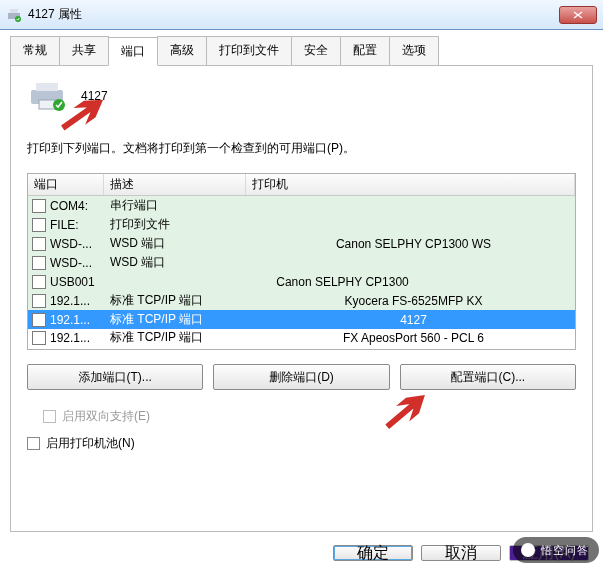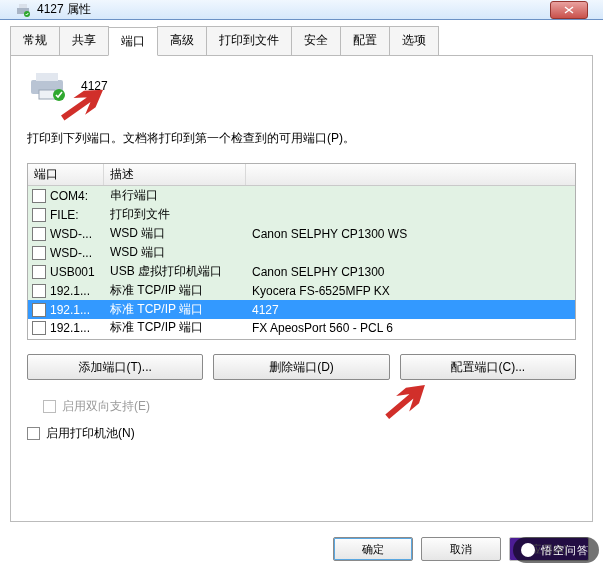--- a/index.html
+++ b/index.html
@@ -1,17 +1,17 @@
 <!DOCTYPE html>
 <html><head>
 <meta charset="utf-8">
 <style>
 * { box-sizing: border-box; font-family: "Microsoft YaHei", "Segoe UI", sans-serif; }
 body { margin: 0; background: #fff; width: 603px; height: 567px; overflow: hidden; }
-.titlebar { height: 20px; background: linear-gradient(#f0f7fe, #d6e8fb); border-bottom: 1px solid #6b91c5; display: flex; align-items: center; padding: 0 15px; position: relative; }
+.titlebar { height: 30px; background: linear-gradient(#f0f7fe, #d6e8fb); border-bottom: 1px solid #6b91c5; display: flex; align-items: center; padding: 0 6px; position: relative; }
 .titlebar .ticon { width: 16px; height: 16px; margin-right: 6px; display: inline-block; }
 .titlebar .title { font-size: 12px; color: #000; flex: 1; }
 .titlebar .close { width: 38px; height: 18px; background: linear-gradient(#e9a2a0, #c9514b); border: 1px solid #963630; border-radius: 3px; display: flex; align-items: center; justify-content: center; color: #fff; font-size: 11px; }
 .body { padding: 6px 10px 8px 10px; }
 .tabs { display: flex; border-bottom: 1px solid #bbb; font-size: 12px; }
 .tab { padding: 5px 12px; border: 1px solid #bbb; border-bottom: none; background: #f5f5f5; margin-right: -1px; cursor: pointer; position: relative; }
 .tab.active { background: #fff; top: 1px; border-bottom: 1px solid #fff; }
 .content { border: 1px solid #bbb; border-top: none; padding: 14px 16px 10px 16px; height: 466px; position: relative; background: #fff; }
 .printer-row { display: flex; align-items: center; margin-bottom: 28px; }
 .printer-icon { width: 40px; height: 32px; margin-right: 14px; position: relative; }
@@ -21,29 +21,29 @@
 .grid-head { display: flex; background: linear-gradient(#fdfdfd, #ececec); border-bottom: 1px solid #c9c9c9; font-size: 12px; height: 22px; align-items: center; }
 .col { padding-left: 6px; border-right: 1px solid #d9d9d9; height: 100%; display: flex; align-items: center; }
 .c1 { width: 76px; } .c2 { width: 142px; } .c3 { flex: 1; }
 .grid-body { background: #e2f2e4; font-size: 12px; }
 .row { display: flex; height: 19px; align-items: center; }
 .row.sel { background: #3399ff; color: #fff; }
 .row.last { background: #fff; height: 17px; overflow: hidden; }
 .cb { width: 14px; height: 14px; border: 1px solid #7a7a7a; background: #fff; margin-left: 4px; margin-right: 4px; display: inline-flex; align-items: center; justify-content: center; font-size: 10px; }
 .rc1 { width: 76px; display: flex; align-items: center; white-space: nowrap; overflow: hidden; }
 .rc2 { width: 142px; padding-left: 6px; white-space: nowrap; overflow: hidden; }
-.rc3 { flex: 1; padding-left: 6px; white-space: nowrap; overflow: hidden; }
+.rc3 { flex: 1; padding-left: 6px; white-space: nowrap; overflow: hidden; text-align: center; }
 .btnrow { display: flex; gap: 10px; margin-bottom: 18px; justify-content: flex-end; }
 .btn { height: 26px; flex: 1; border: 1px solid #8a8a8a; background: linear-gradient(#fdfdfd, #e6e6e6); font-size: 12px; display: flex; align-items: center; justify-content: center; border-radius: 2px; cursor: pointer; }
 .check-line { display: flex; align-items: center; font-size: 12px; margin-bottom: 10px; color: #000; }
 .check-line.disabled { color: #9a9a9a; padding-left: 16px; }
 .check-line .cb2 { width: 13px; height: 13px; border: 1px solid #888; margin-right: 6px; background: #fff; }
 .check-line.disabled .cb2 { border-color: #bcbcbc; }
 .footer { position: absolute; right: 14px; bottom: 6px; display: flex; gap: 8px; }
-.fbtn { width: 80px; height: 24px; border: 1px solid #8a8a8a; background: linear-gradient(#fdfdfd, #e6e6e6); font-size: 11px; display: flex; align-items: center; justify-content: center; border-radius: 2px; cursor: pointer; }
+.fbtn { width: 80px; height: 16px; border: 1px solid #8a8a8a; background: linear-gradient(#fdfdfd, #e6e6e6); font-size: 16px; display: flex; align-items: center; justify-content: center; border-radius: 2px; cursor: pointer; }
 .fbtn.primary { box-shadow: 0 0 0 1px #5aa7e0 inset; }
 .fbtn.disabled { color: #9a9a9a; border-color: #bfbfbf; background: #4c1d95; }
 .arrow { position: absolute; font-size: 40px; color: #d12f2a; font-weight: bold; pointer-events: none; }
 .arrow.a1 { top: 24px; left: 54px; transform: rotate(-35deg) scaleX(1.6); }
 .arrow.a2 { bottom: 98px; right: 170px; transform: rotate(-40deg) scaleX(1.6); }
 .watermark { position: absolute; right: 4px; bottom: 4px; width: 86px; height: 26px; background: rgba(0,0,0,.55); border-radius: 13px; display: flex; align-items: center; padding-left: 8px; }
 .watermark .dot { width: 14px; height: 14px; border-radius: 50%; background: #fff; margin-right: 6px; }
 .watermark .wt { color: #fff; font-size: 11px; letter-spacing: 1px; filter: blur(0.6px); }
 </style>
 </head>
@@ -89,20 +89,21 @@
           </svg>
       </span>
       <span class="printer-name">4127</span>
     </div>
     <div class="desc">打印到下列端口。文档将打印到第一个检查到的可用端口(P)。</div>
 
     <div class="grid-wrap">
       <div class="grid-head">
         <div class="col c1">端口</div>
         <div class="col c2">描述</div>
+        <div class="col c3">打印机</div>
       </div>
       <div class="grid-body" id="grid-body">
           <div class="row">
             <div class="rc1">
               <span class="cb"></span>
               <span>COM4:</span>
             </div>
             <div class="rc2">串行端口</div>
             <div class="rc3"></div>
           </div>
@@ -128,21 +129,20 @@
               <span>WSD-...</span>
             </div>
             <div class="rc2">WSD 端口</div>
             <div class="rc3"></div>
           </div>
           <div class="row">
             <div class="rc1">
               <span class="cb"></span>
               <span>USB001</span>
             </div>
-            <div class="rc2">USB 虚拟打印机端口</div>
             <div class="rc3">Canon SELPHY CP1300</div>
           </div>
           <div class="row">
             <div class="rc1">
               <span class="cb"></span>
               <span>192.1...</span>
             </div>
             <div class="rc2">标准 TCP/IP 端口</div>
             <div class="rc3">Kyocera FS-6525MFP KX</div>
           </div>

